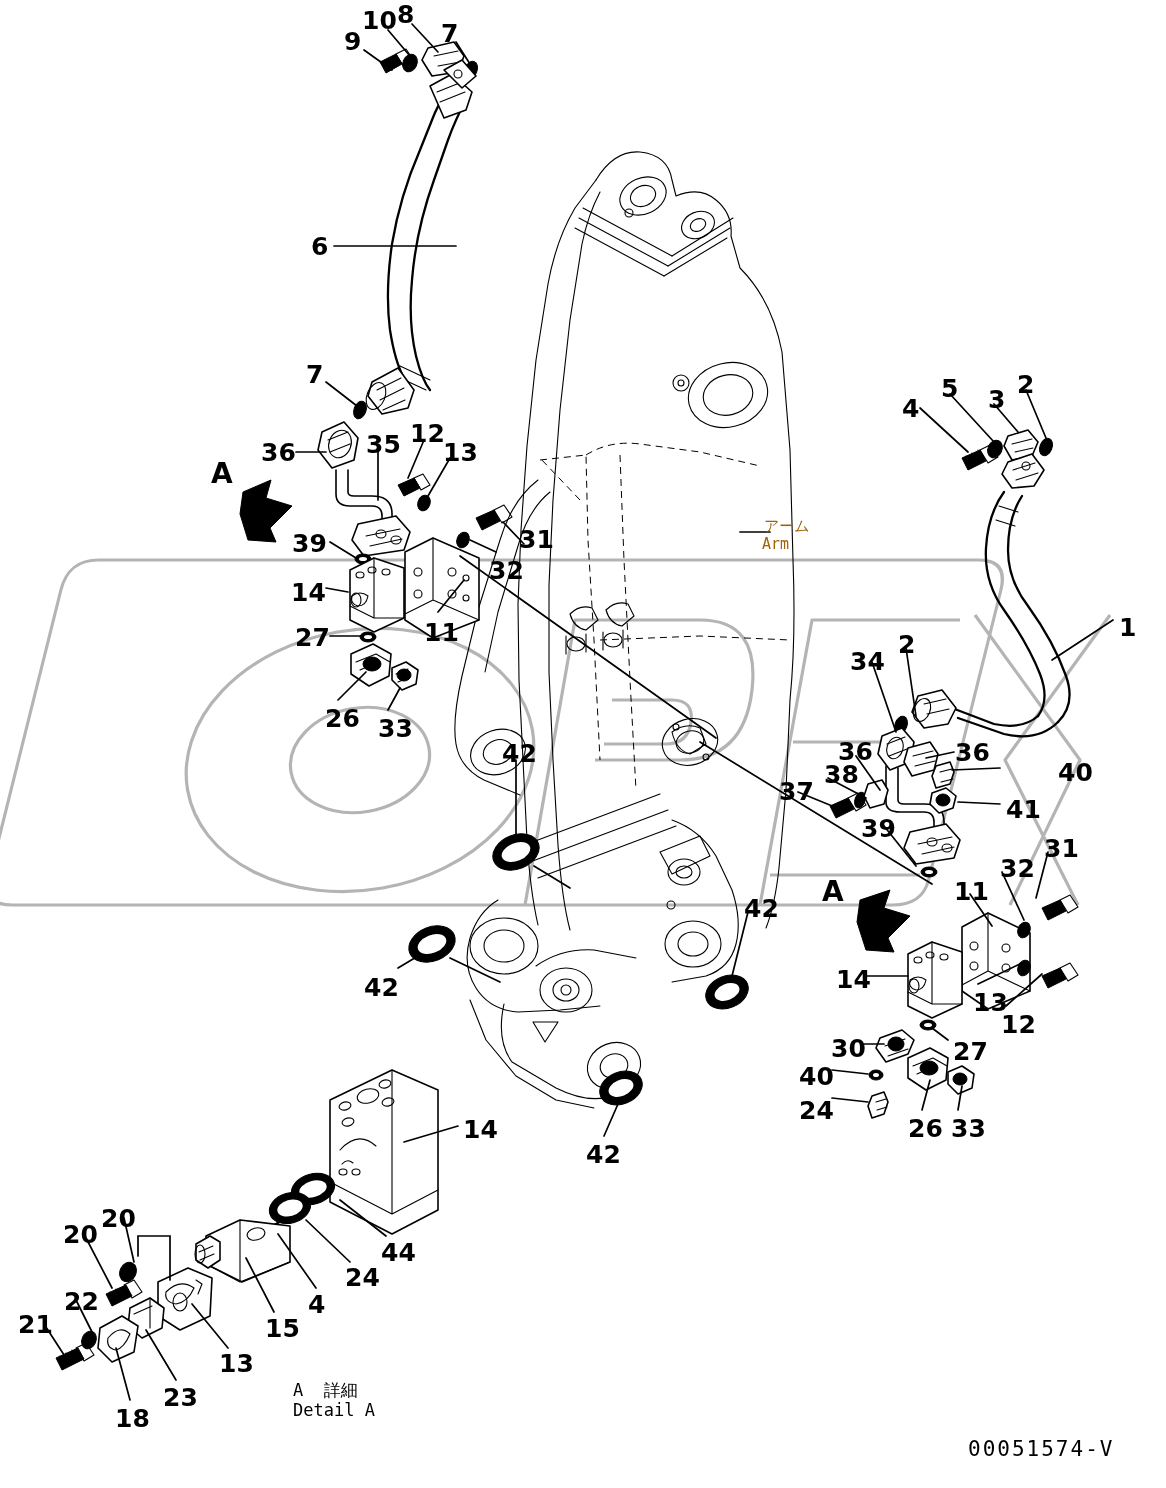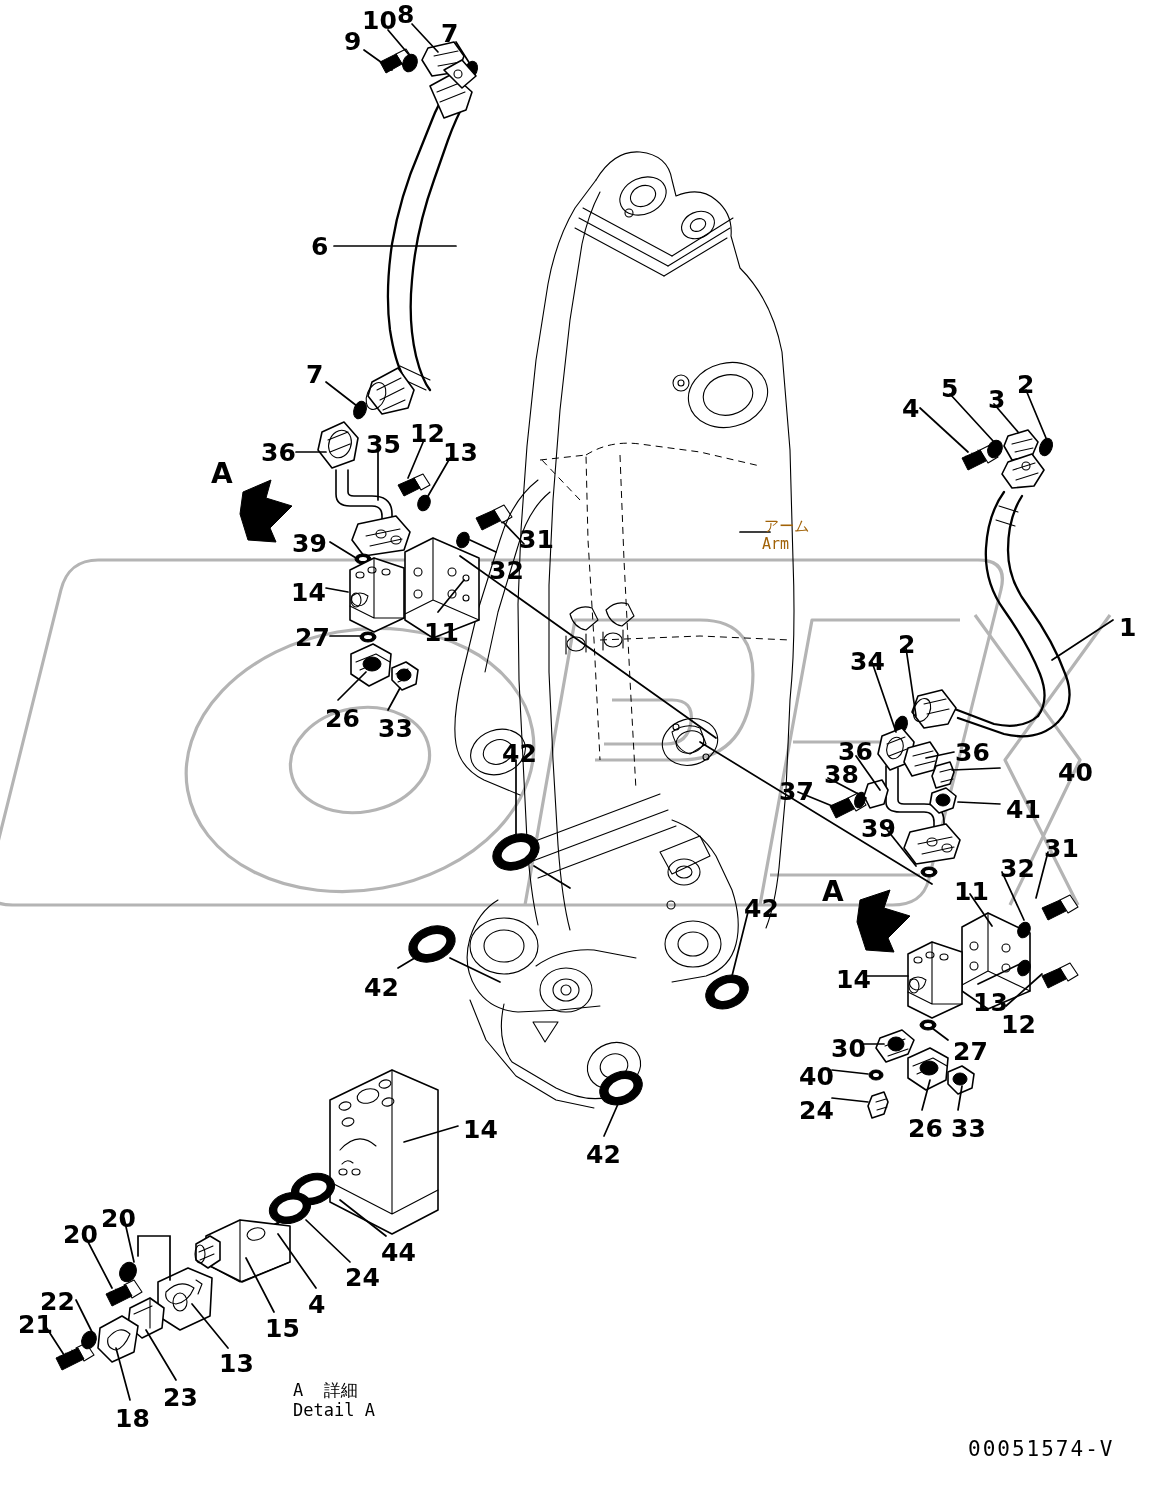--- a/index.html
+++ b/index.html
@@ -577,21 +577,21 @@
     <span class="callout" style="left:586px;top:1142px">42</span>
 
     <span class="callout" style="left:463px;top:1117px">14</span>
     <span class="callout" style="left:381px;top:1240px">44</span>
     <span class="callout" style="left:345px;top:1265px">24</span>
     <span class="callout" style="left:308px;top:1292px">4</span>
     <span class="callout" style="left:265px;top:1316px">15</span>
     <span class="callout" style="left:219px;top:1351px">13</span>
     <span class="callout" style="left:101px;top:1206px">20</span>
     <span class="callout" style="left:63px;top:1222px">20</span>
-    <span class="callout" style="left:40px;top:1289px">22</span>
+    <span class="callout" style="left:64px;top:1289px">22</span>
     <span class="callout" style="left:18px;top:1312px">21</span>
     <span class="callout" style="left:115px;top:1406px">18</span>
     <span class="callout" style="left:163px;top:1385px">23</span>
   </div>
 
   <span class="secmark" style="left:211px;top:460px">A</span>
   <span class="secmark" style="left:822px;top:878px">A</span>
 
   <span class="jp-label" style="left:764px;top:518px">アーム</span>
   <span class="jp-label" style="left:762px;top:536px">Arm</span>

